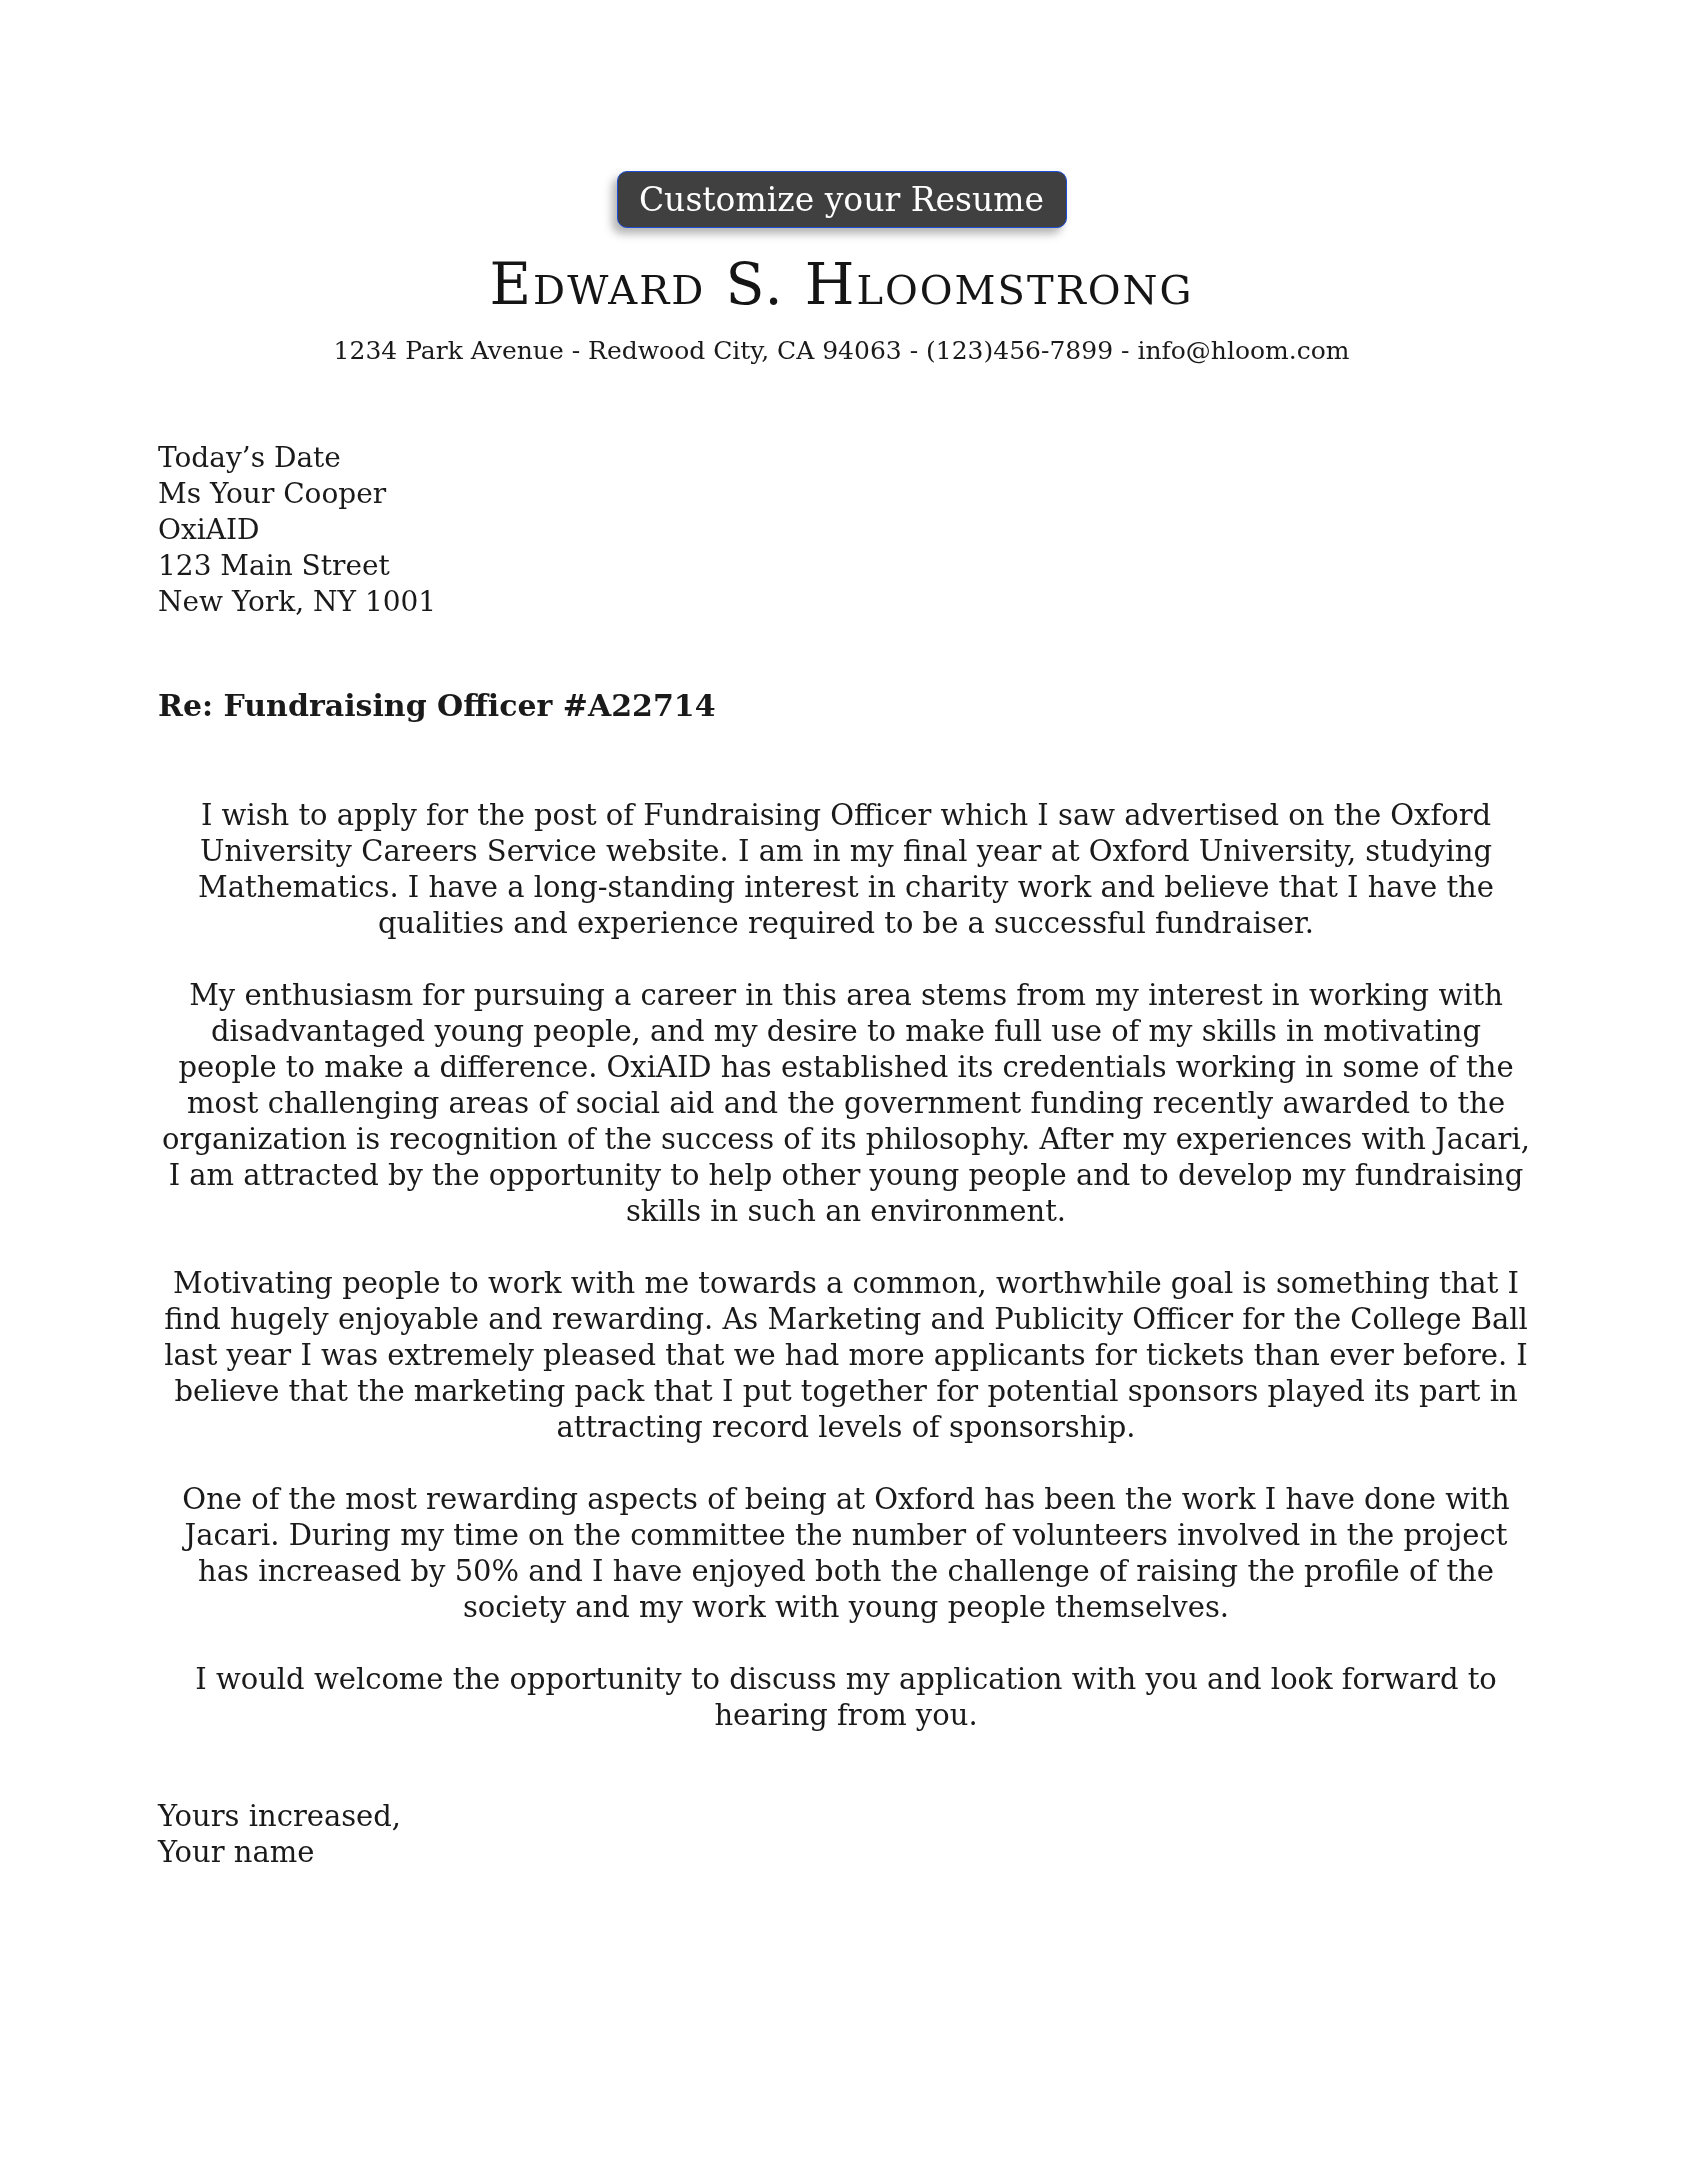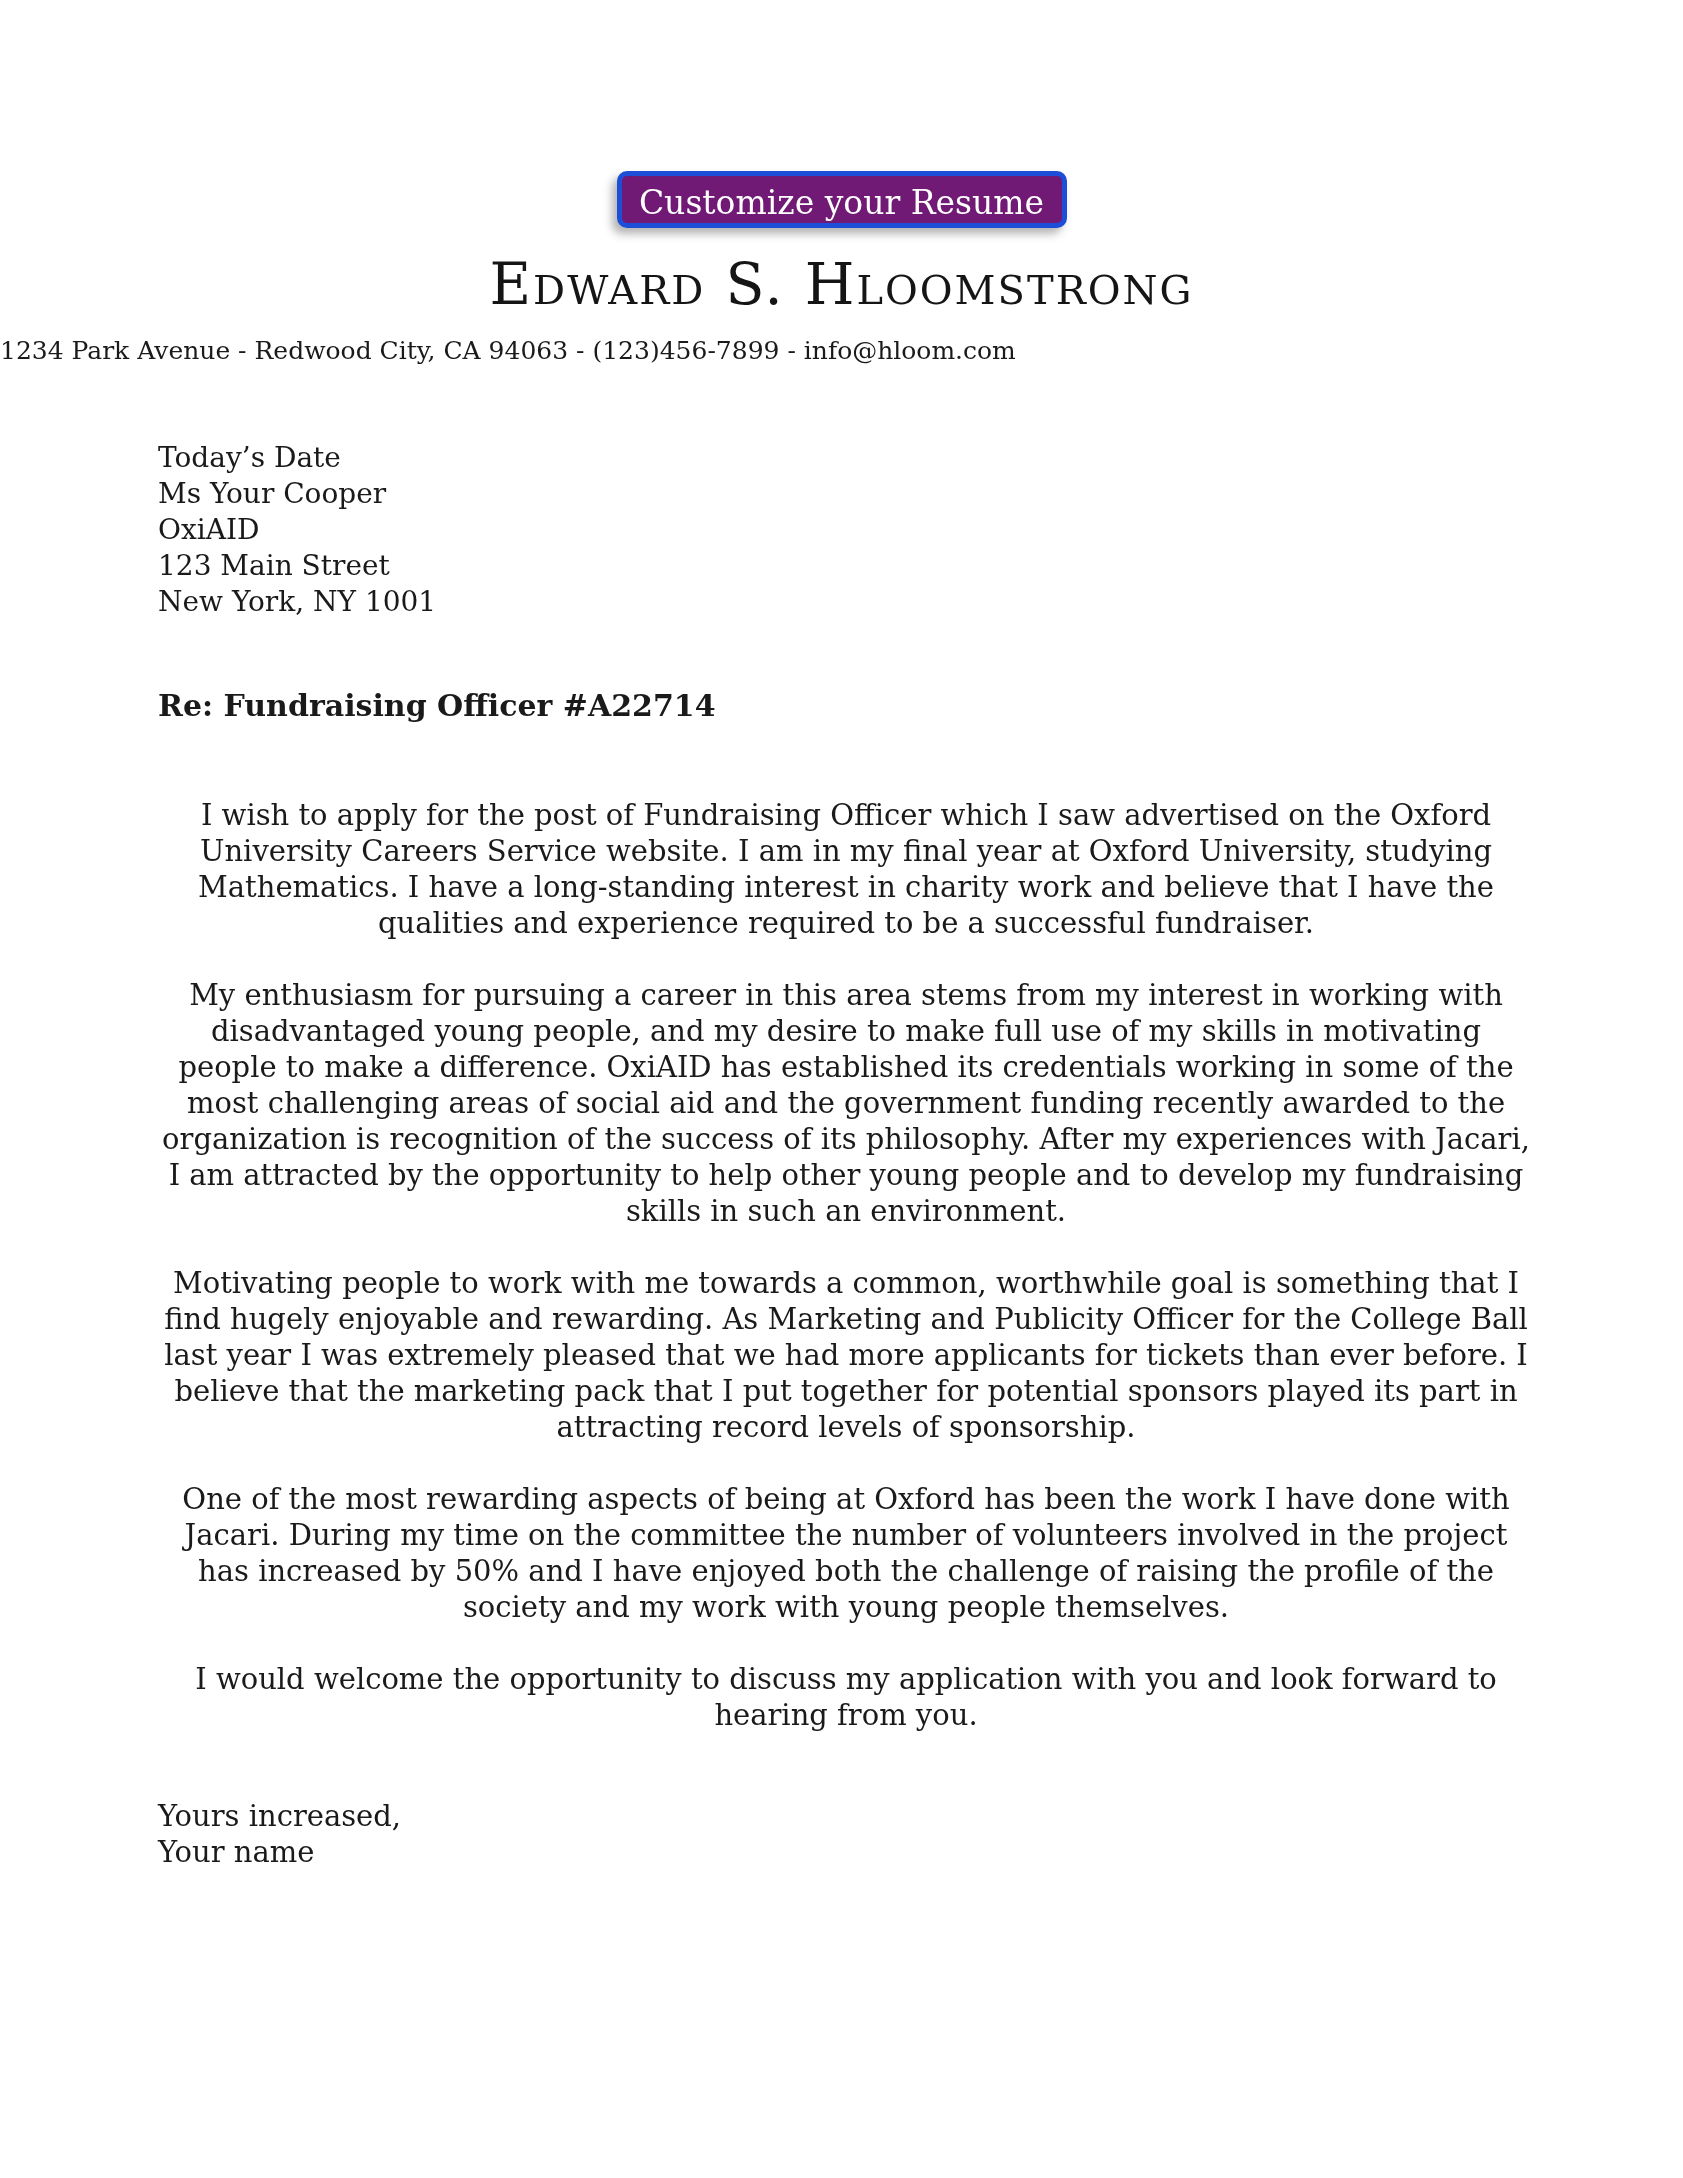--- a/index.html
+++ b/index.html
@@ -15,22 +15,22 @@
     color: #1a1a1a;
   }
   .cta-button {
     position: absolute;
     top: 171px;
     left: 50%;
     transform: translateX(-50%);
     width: 450px;
     height: 57px;
     box-sizing: border-box;
-    background: #701a75;
-    border: 5px solid #1d4ed8;
+    background: #404040;
+    border: 1px solid #1d4ed8;
     border-radius: 10px;
     box-shadow: -5px 6px 9px rgba(90, 90, 90, 0.45);
     color: #ffffff;
     font-family: "DejaVu Serif", serif;
     font-size: 33px;
     line-height: 53px;
     text-align: center;
     cursor: pointer;
     display: block;
     padding: 0;
@@ -47,21 +47,21 @@
     line-height: 63px;
     letter-spacing: 2px;
     color: #151515;
     white-space: nowrap;
   }
   .contact-line {
     position: absolute;
     top: 335px;
     left: 0;
     width: 100%;
-    text-align: left;
+    text-align: center;
     font-size: 25px;
     line-height: 32px;
     color: #1a1a1a;
     white-space: nowrap;
   }
   .recipient-block {
     position: absolute;
     top: 440px;
     left: 158px;
     font-size: 28px;

